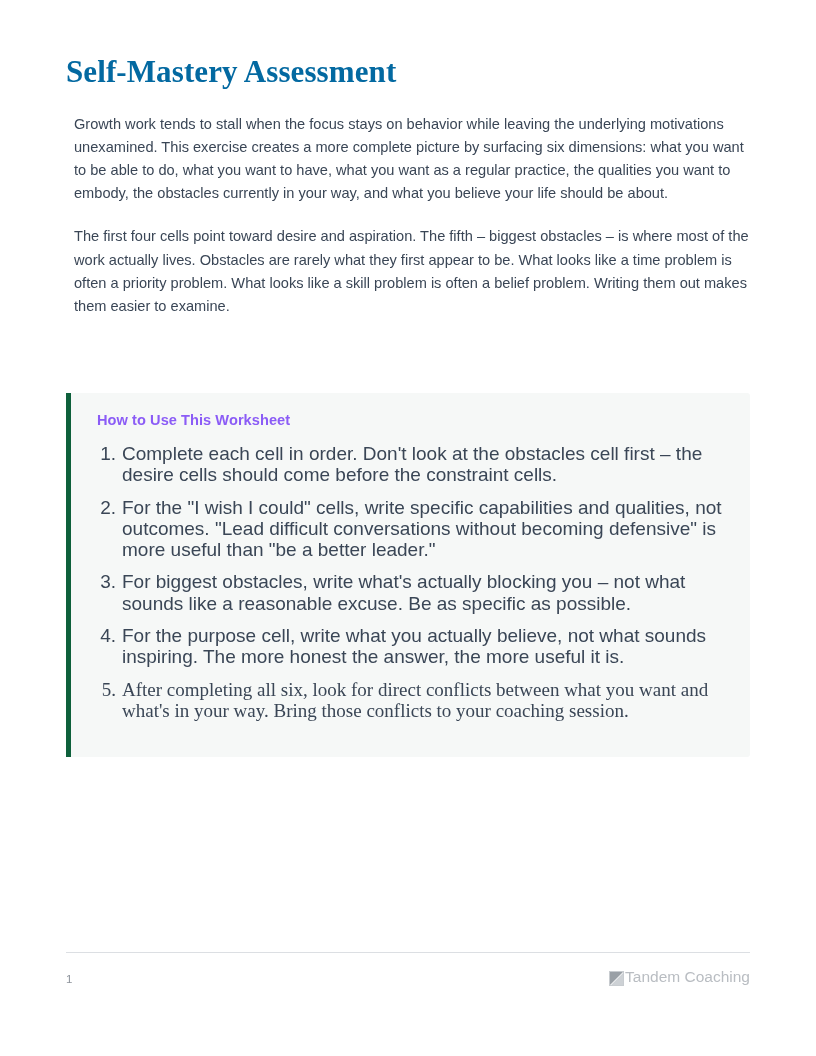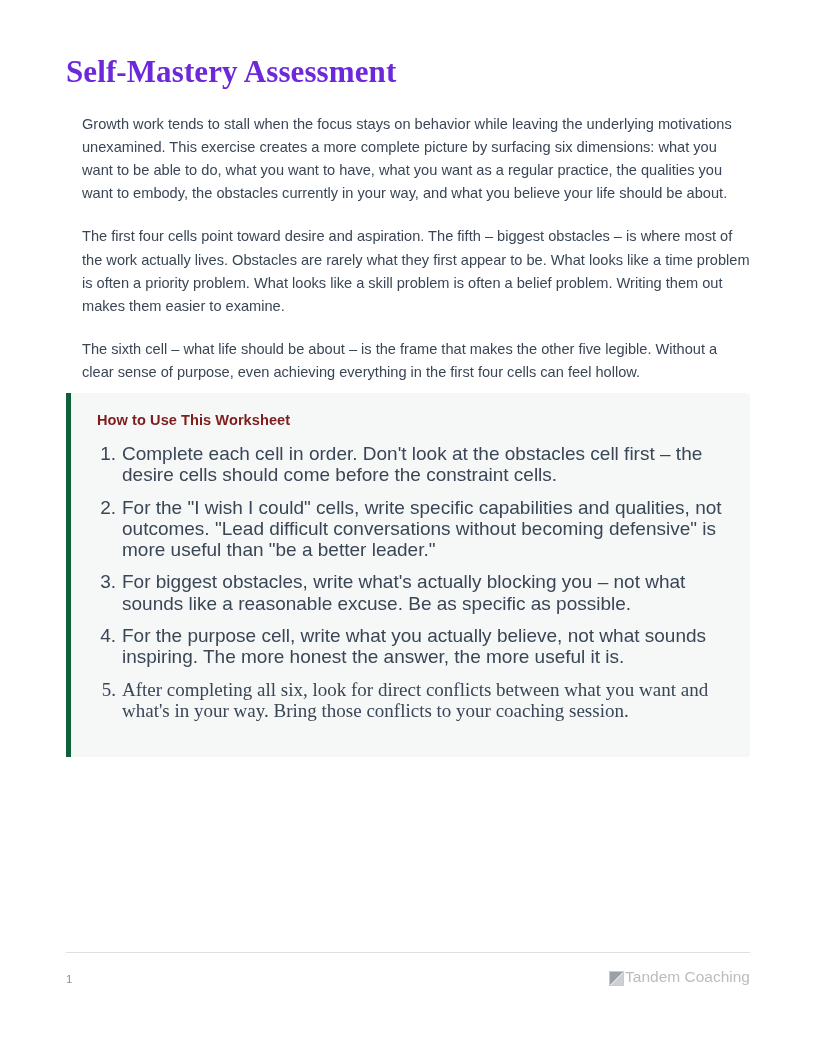--- a/index.html
+++ b/index.html
@@ -31,51 +31,51 @@
     left: 66px;
     top: 54px;
     width: 684px;
   }
 
   .doc-title {
     font-family: "Liberation Serif", serif;
     font-size: 31px;
     line-height: 1.18;
     font-weight: 700;
-    color: #6d28d9;
+    color: #0369a1;
     letter-spacing: 0.1px;
     margin: 0 0 22px 0;
   }
 
   .para {
     font-size: 14.6px;
     line-height: 23.2px;
     color: #3a4656;
-    margin: 0 0 20px 16px;
+    margin: 0 0 20px 8px;
     text-align: left;
   }
   .para:last-of-type { margin-bottom: 0; }
 
   
   .callout {
     position: absolute;
     left: 66px;
     top: 393px;
     width: 684px;
     box-sizing: border-box;
     background: #f6f8f7;
     border-left: 5px solid #0e603b;
     border-radius: 0 3px 3px 0;
     padding: 17px 26px 20px 26px;
   }
 
   .callout-heading {
     font-size: 14.6px;
     font-weight: 700;
-    color: #7f1d1d;
+    color: #8b5cf6;
     margin: 0 0 13px 0;
     line-height: 20px;
     letter-spacing: 0.05px;
   }
 
   .callout-list {
     margin: 0;
     padding: 0;
     list-style: none;
     counter-reset: howto;
@@ -145,21 +145,20 @@
 </head>
 <body>
 
 <div class="page">
 
   <div class="content">
     <h1 class="doc-title">Self-Mastery Assessment</h1>
 
     <p class="para">Growth work tends to stall when the focus stays on behavior while leaving the underlying motivations unexamined. This exercise creates a more complete picture by surfacing six dimensions: what you want to be able to do, what you want to have, what you want as a regular practice, the qualities you want to embody, the obstacles currently in your way, and what you believe your life should be about.</p>
     <p class="para">The first four cells point toward desire and aspiration. The fifth – biggest obstacles – is where most of the work actually lives. Obstacles are rarely what they first appear to be. What looks like a time problem is often a priority problem. What looks like a skill problem is often a belief problem. Writing them out makes them easier to examine.</p>
-    <p class="para">The sixth cell – what life should be about – is the frame that makes the other five legible. Without a clear sense of purpose, even achieving everything in the first four cells can feel hollow.</p>
   </div>
 
   <div class="callout">
     <div class="callout-heading">How to Use This Worksheet</div>
     <ol class="callout-list">
       <li>Complete each cell in order. Don't look at the obstacles cell first – the desire cells should come before the constraint cells.</li>
       <li>For the "I wish I could" cells, write specific capabilities and qualities, not outcomes. "Lead difficult conversations without becoming defensive" is more useful than "be a better leader."</li>
       <li>For biggest obstacles, write what's actually blocking you – not what sounds like a reasonable excuse. Be as specific as possible.</li>
       <li>For the purpose cell, write what you actually believe, not what sounds inspiring. The more honest the answer, the more useful it is.</li>
       <li>After completing all six, look for direct conflicts between what you want and what's in your way. Bring those conflicts to your coaching session.</li>

